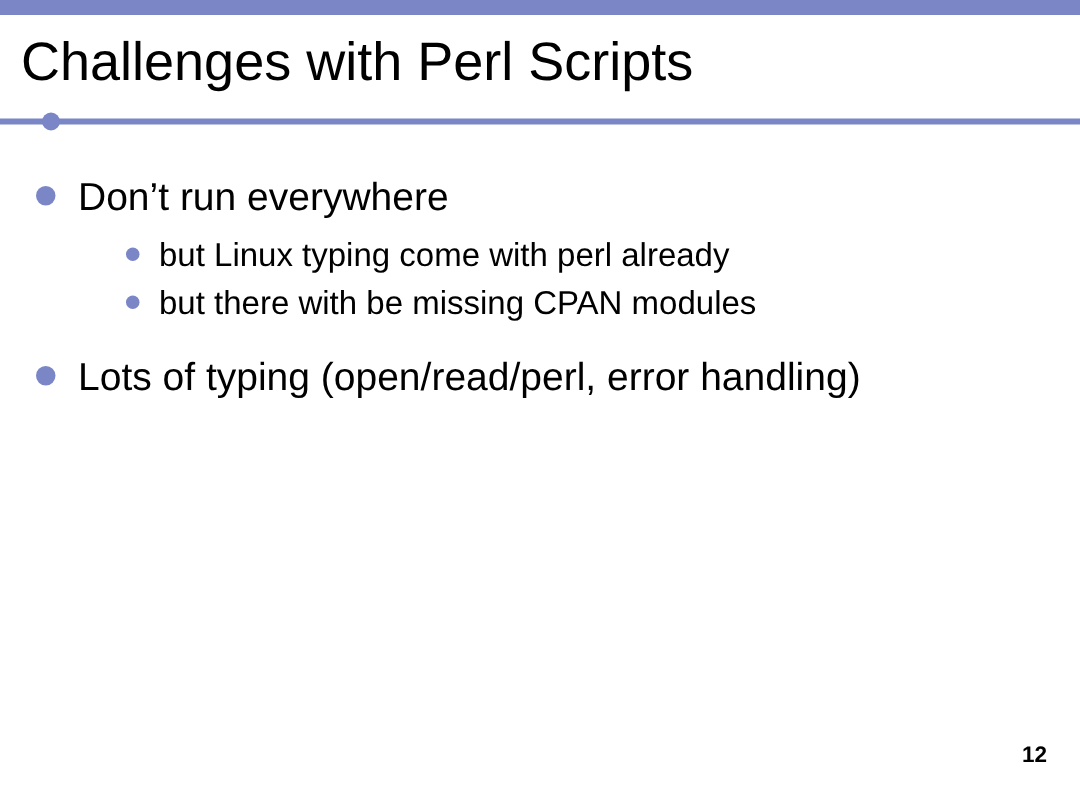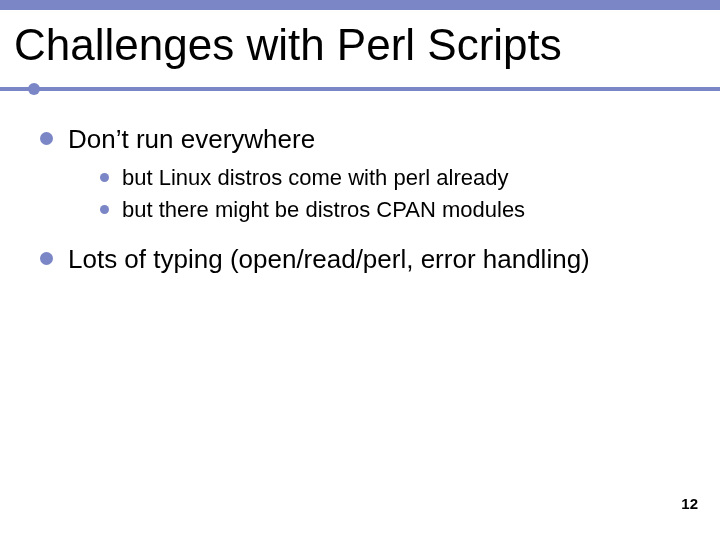--- a/index.html
+++ b/index.html
@@ -8,21 +8,21 @@
     font-family: Arial, Helvetica, sans-serif;
     background: #ffffff;
     position: relative;
   }
   .topbar {
     width: 100%;
     height: 10px;
     background: #7a86c6;
   }
   .title {
-    font-size: 44px;
+    font-size: 36px;
     color: #000;
     padding: 10px 0 10px 14px;
     letter-spacing: 0px;
   }
   .divider-row {
     position: relative;
     height: 12px;
     margin-top: 2px;
   }
   .divider-line {
@@ -32,21 +32,21 @@
     background: #7a86c6;
   }
   .divider-dot {
     position: absolute;
     width: 12px; height: 12px;
     border-radius: 50%;
     background: #7a86c6;
     top: 1px;
   }
   .content {
-    padding: 28px 40px 0 40px;
+    padding: 28px 40px 0 24px;
     font-size: 26px;
     line-height: 1.35;
     color: #000;
   }
   .li1 {
     position: relative;
     padding-left: 28px;
     margin-bottom: 6px;
   }
   .li1::before {
@@ -100,24 +100,24 @@
 </div>
 
 <div class="content">
 
   <div class="li1">
     <span>Don’t run everywhere</span>
   </div>
 
   <div class="sub">
     <div class="li2">
-      <span>but Linux distros come with perl already</span>
+      <span>but Linux typing come with perl already</span>
     </div>
     <div class="li2">
-      <span>but there might be distros CPAN modules</span>
+      <span>but there with be missing CPAN modules</span>
     </div>
   </div>
 
   <div class="li1 block2">
     <span>Lots of typing (open/read/perl, error handling)</span>
   </div>
 
 </div>
 
 <div class="page-number">12</div>

